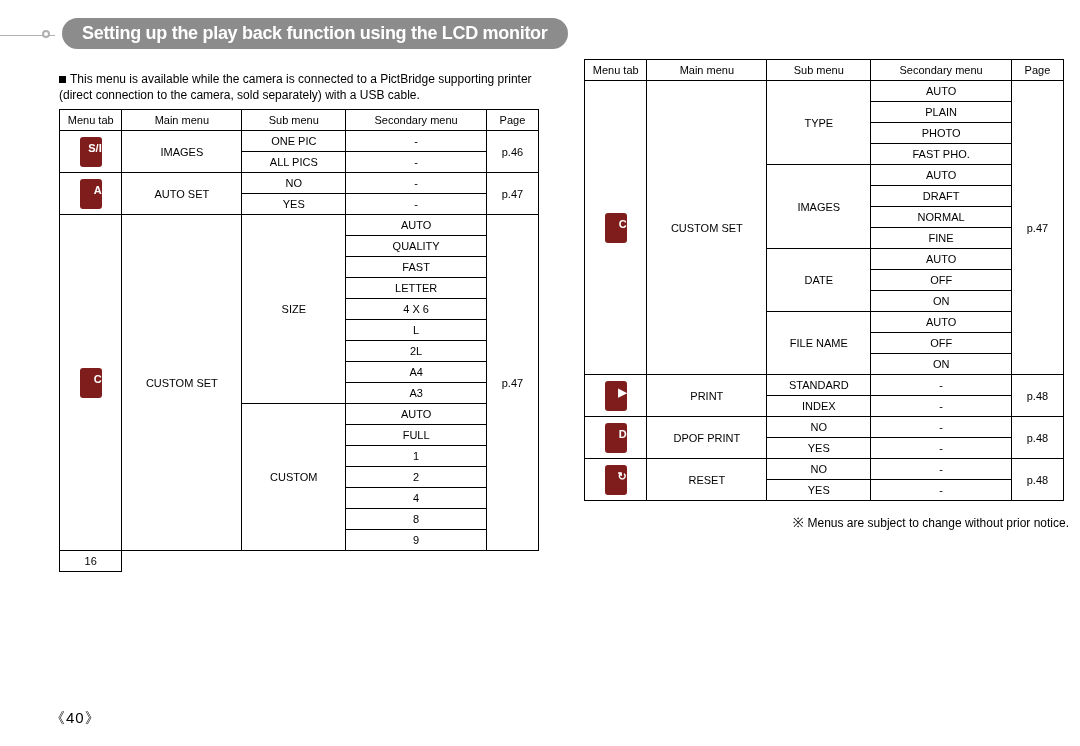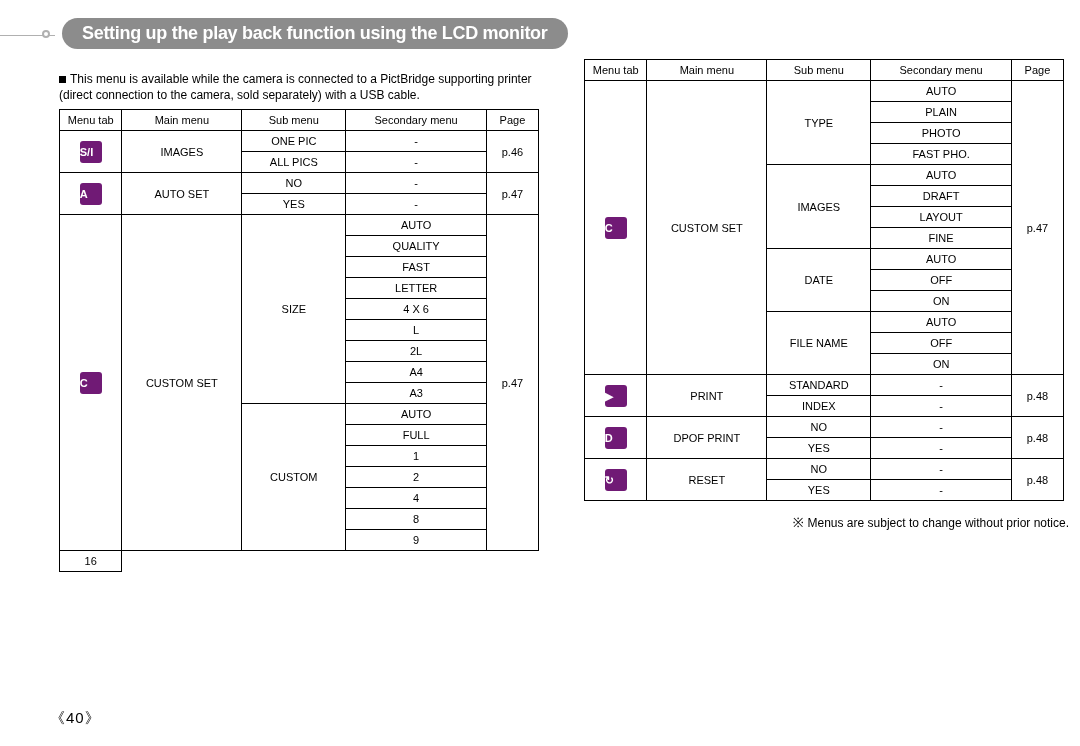--- a/index.html
+++ b/index.html
@@ -83,27 +83,27 @@
     text-align: center;
     height: 20px;
     font-size: 11px;
   }
   table.menu-table th {
     font-weight: normal;
     margin-left: 40px;
   }
   .icon-box {
     display: inline-block;
-    width: 22px; height: 22px;
-    background: #701a75;
+    width: 22px; height: 30px;
+    background: #7f1d1d;
     color: #fff;
     font-weight: bold;
     font-size: 11px;
     line-height: 22px;
-    text-align: left;
+    text-align: right;
     border-radius: 3px;
   }
   .footnote {
     font-size: 12px;
     margin-top: 12px;
     text-align: right;
   }
   .footnote .ref-mark {
     font-size: 13px;
     margin-right: 4px;
@@ -254,21 +254,21 @@
               <td>FAST PHO.</td>
             </tr>
             <tr>
               <td rowspan="4">IMAGES</td>
               <td>AUTO</td>
             </tr>
             <tr>
               <td>DRAFT</td>
             </tr>
             <tr>
-              <td>LAYOUT</td>
+              <td>NORMAL</td>
             </tr>
             <tr>
               <td>FINE</td>
             </tr>
             <tr>
               <td rowspan="3">DATE</td>
               <td>AUTO</td>
             </tr>
             <tr>
               <td>OFF</td>

